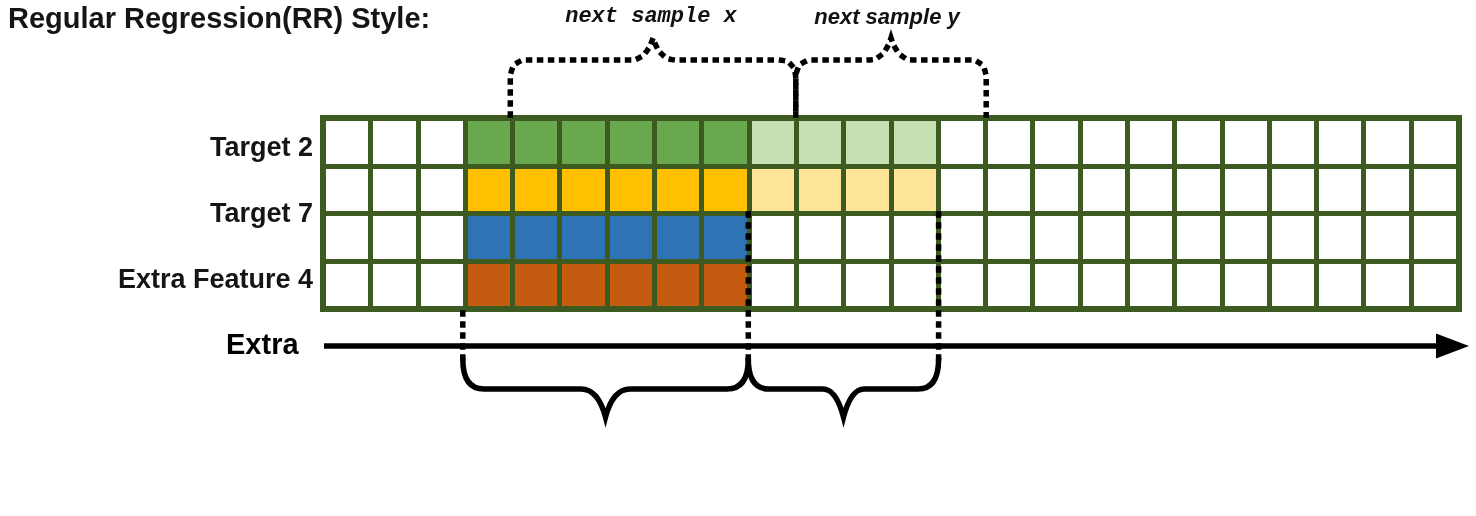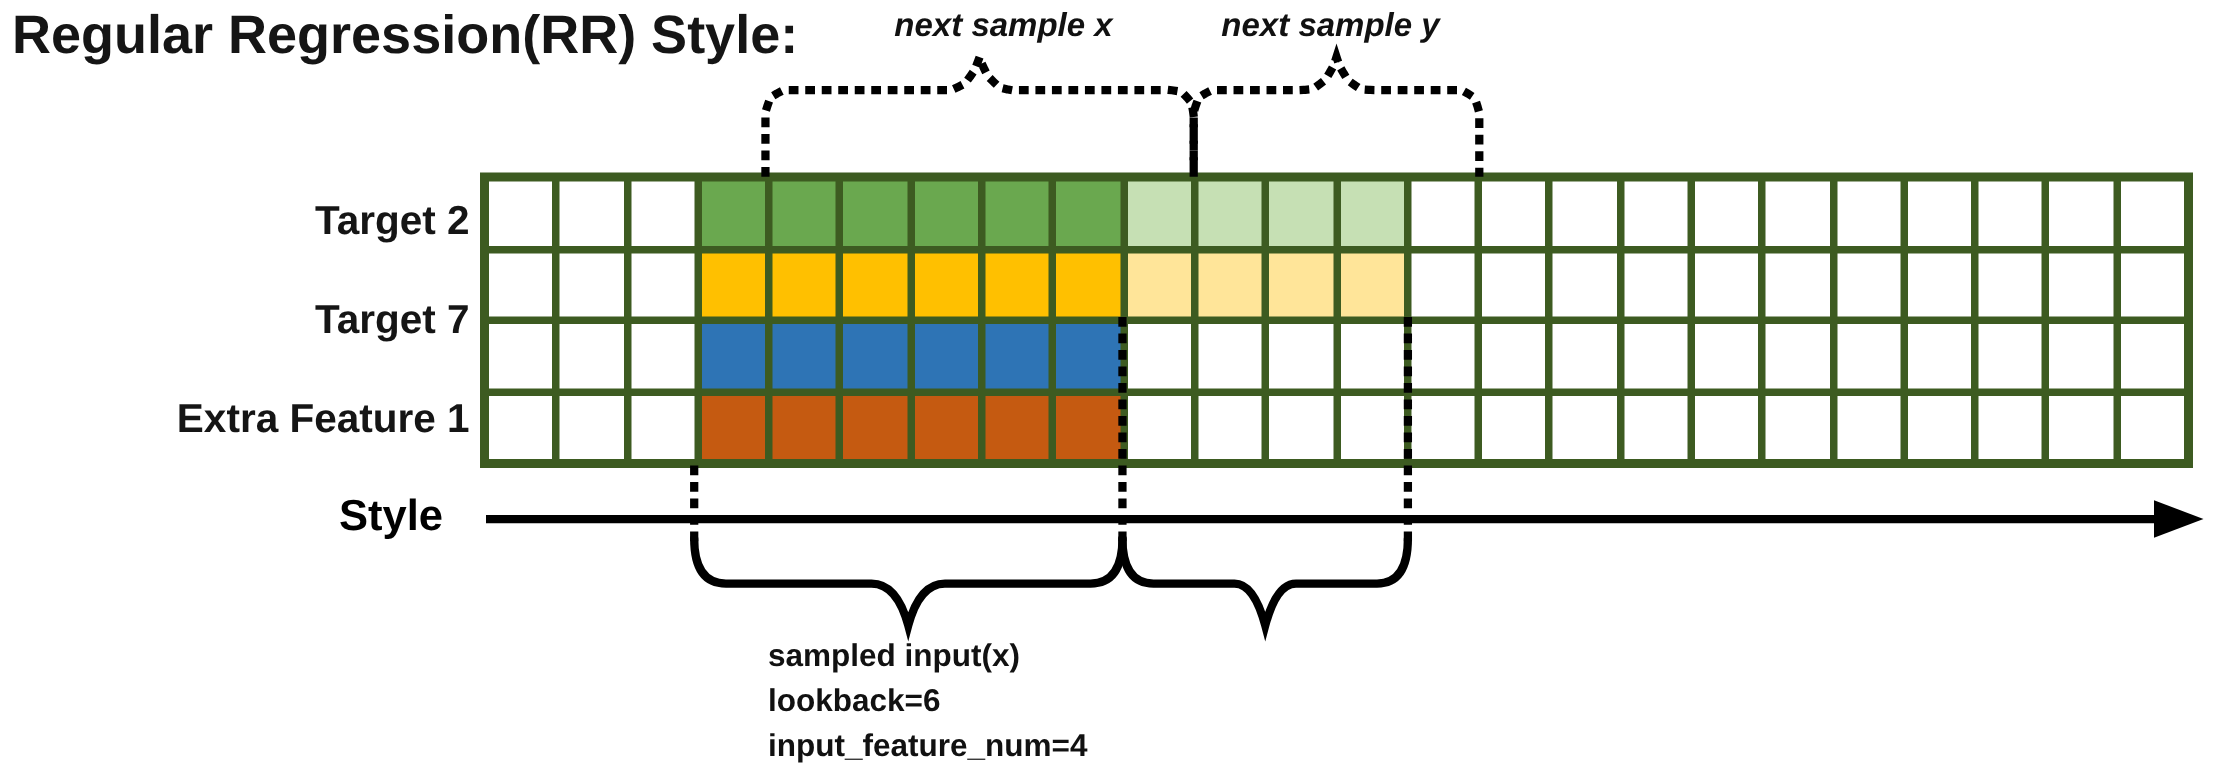--- a/index.html
+++ b/index.html
@@ -11,36 +11,36 @@
     position: relative;
     width: 1476px;
     height: 516px;
     background: #ffffff;
     overflow: hidden;
   }
   .title {
     position: absolute;
     left: 8px;
     top: 2px;
-    font-size: 36px;
+    font-size: 29px;
     font-weight: 700;
     color: #151515;
     white-space: nowrap;
   }
   .next-label {
     position: absolute;
     top: 4px;
     transform: translateX(-50%);
     font-size: 22px;
     font-style: italic;
     font-weight: 700;
     color: #111111;
     white-space: nowrap;
   }
-  .next-label.x { left: 669px; }
+  .next-label.x { left: 651px; font-family: Liberation Mono, monospace; }
   .next-label.y { left: 887px; }
   .row-labels {
     position: absolute;
     left: 0;
     top: 115px;
     width: 313px;
     height: 197px;
     display: flex;
     flex-direction: column;
   }
@@ -102,21 +102,21 @@
 <div class="canvas">
 
   <div class="title">Regular Regression(RR) Style:</div>
 
   <div class="next-label x">next sample x</div>
   <div class="next-label y">next sample y</div>
 
   <div class="row-labels">
     <div class="row-label">Target 2</div>
     <div class="row-label">Target 7</div>
-    <div class="row-label">Extra Feature 1</div>
+    <div class="row-label">Extra Feature 4</div>
   </div>
 
   <div class="sample-grid" style="background: rgb(61, 91, 33);">
       <div class="cell" style="background: rgb(255, 255, 255);"></div>
       <div class="cell" style="background: rgb(255, 255, 255);"></div>
       <div class="cell" style="background: rgb(255, 255, 255);"></div>
       <div class="cell" style="background: rgb(106, 168, 79);"></div>
       <div class="cell" style="background: rgb(106, 168, 79);"></div>
       <div class="cell" style="background: rgb(106, 168, 79);"></div>
       <div class="cell" style="background: rgb(106, 168, 79);"></div>
@@ -222,21 +222,16 @@
     <line x1="938.6" y1="214" x2="938.6" y2="362" stroke="#000000" stroke-width="5.5" stroke-dasharray="1 10" stroke-linecap="square"></line>
 
     <line x1="324" y1="346" x2="1438" y2="346" stroke="#000000" stroke-width="5.5"></line>
     <polygon points="1436,333.5 1469,346 1436,358.5" fill="#000000"></polygon>
 
     <path d="M 462.8 359 Q 462.8 389 484 389 L 581 389 Q 598 389 605.5 417 Q 613 389 630 389 L 727 389 Q 748.3 389 748.3 359" fill="none" stroke="#000000" stroke-width="5.5" stroke-linecap="round"></path>
 
     <path d="M 748.3 359 Q 748.3 389 769 389 L 823 389 Q 836 389 843.5 417 Q 851 389 864 389 L 918 389 Q 938.6 389 938.6 359" fill="none" stroke="#000000" stroke-width="5.5" stroke-linecap="round"></path>
   </svg>
 
-  <div class="time-label">Style</div>
-
-  <div class="caption input">
-    <div>sampled input(x)</div>
-    <div>lookback=6</div>
-    <div>input_feature_num=4</div>
-  </div>
+  <div class="time-label">Extra</div>
+
 
 </div>
 
 </body></html>

